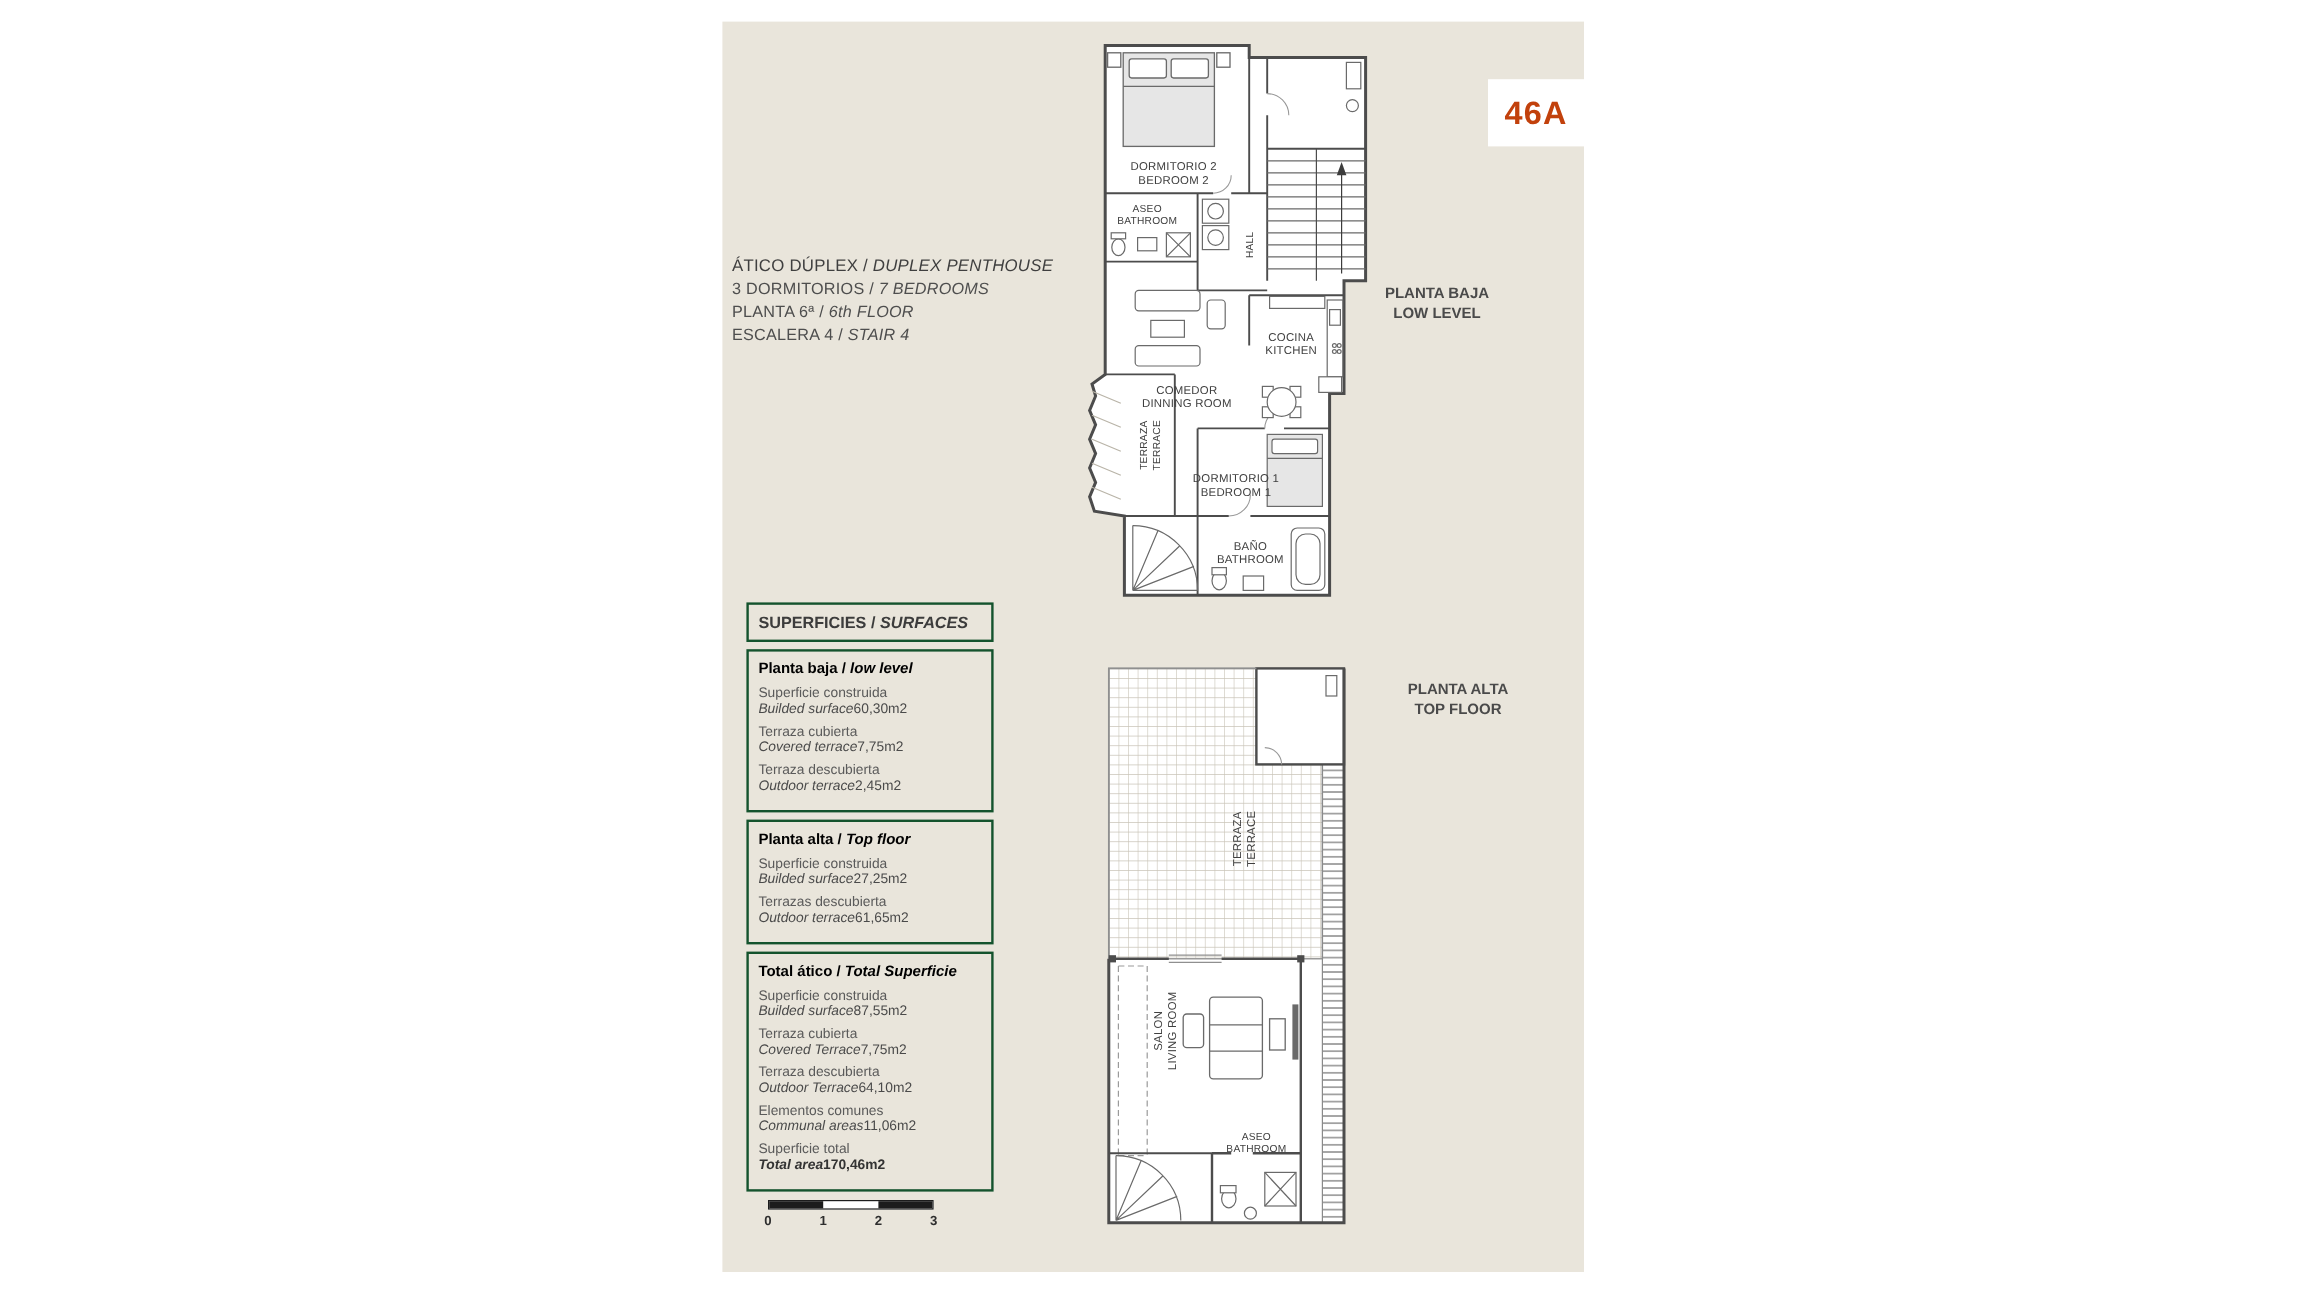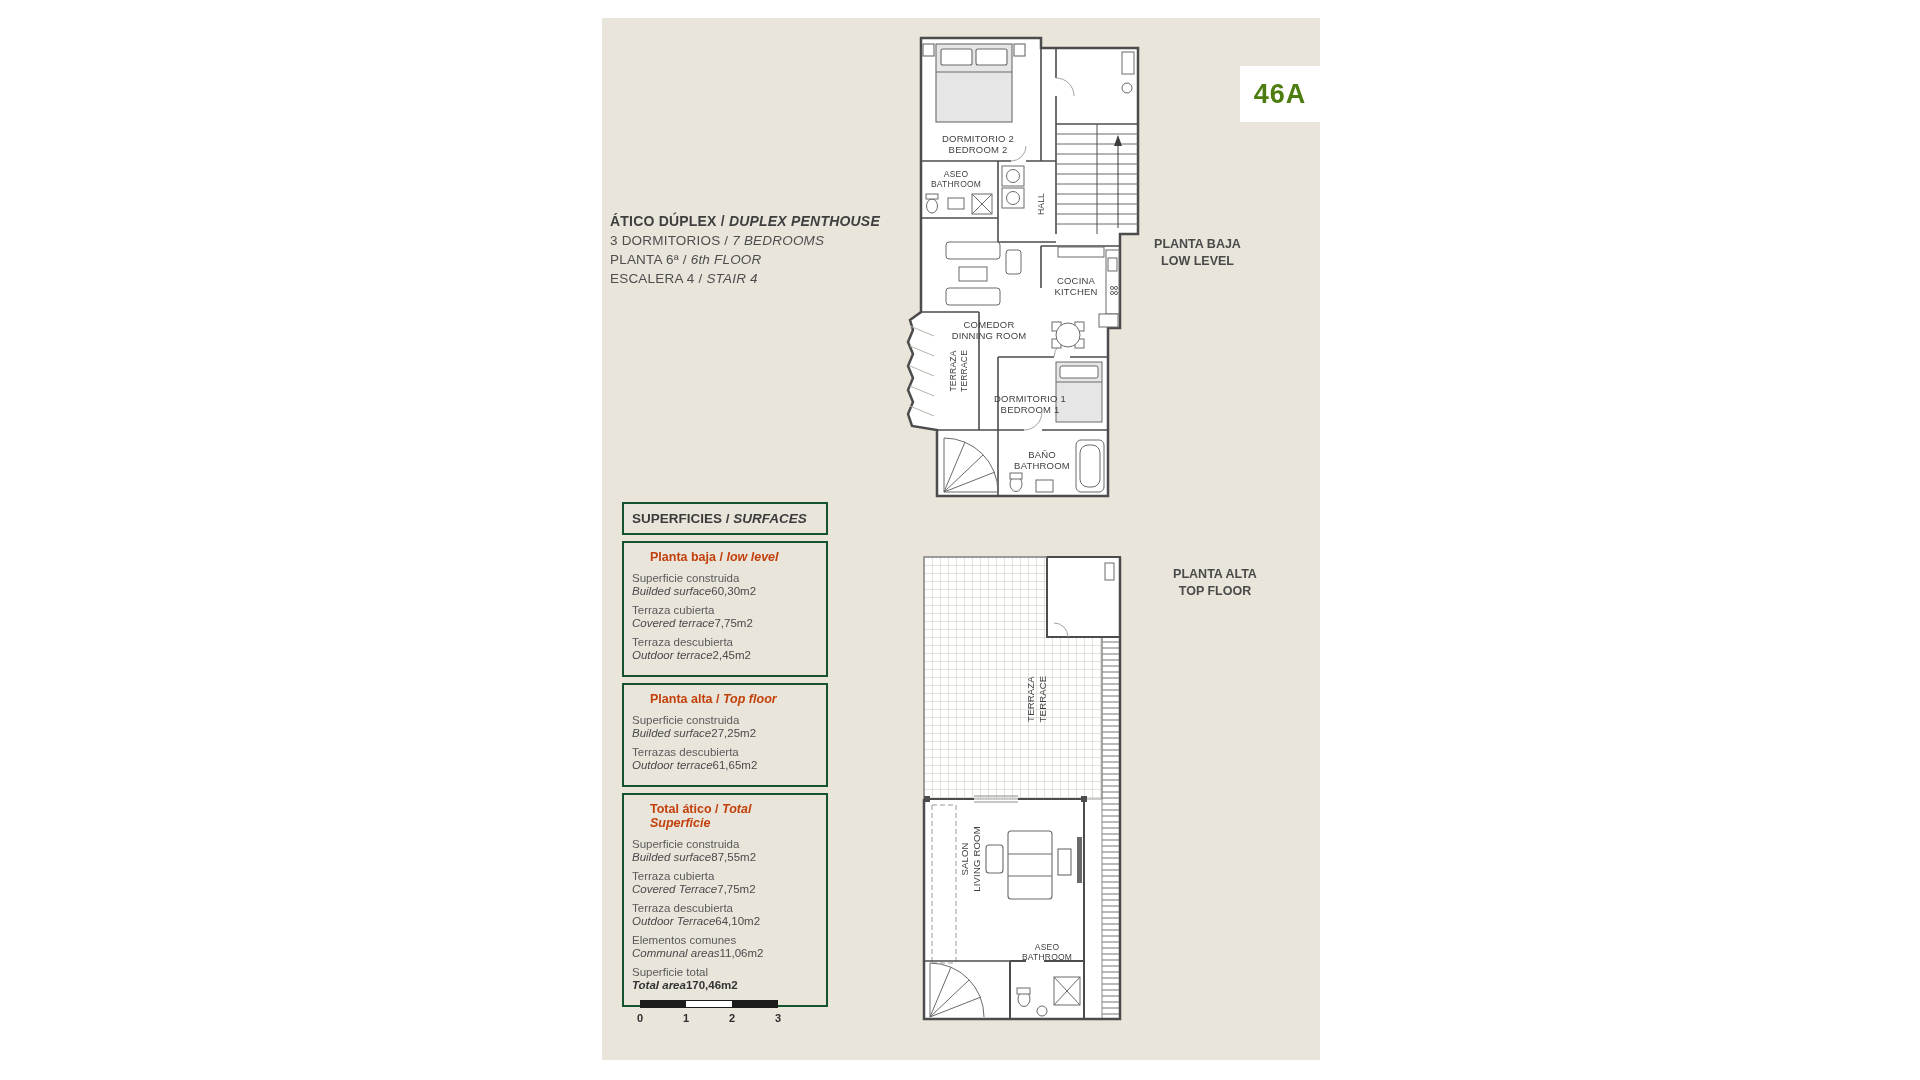--- a/index.html
+++ b/index.html
@@ -1,38 +1,38 @@
 <!DOCTYPE html>
 <html><head>
 <meta charset="utf-8">
 <style>
   *{margin:0;padding:0;box-sizing:border-box}
   html,body{width:1920px;height:1080px}
   body{background:#ffffff;font-family:"Liberation Sans",sans-serif;position:relative;overflow:hidden}
   .canvas{position:absolute;inset:0;background:#fff}
   .sheet{position:absolute;left:602px;top:18px;width:718px;height:1042px;background:#e9e5db}
-  .unit-badge{position:absolute;left:1240px;top:66px;width:80px;height:56px;background:#ffffff;color:#4d7c0f;
+  .unit-badge{position:absolute;left:1240px;top:66px;width:80px;height:56px;background:#ffffff;color:#c2410c;
     font-weight:bold;font-size:27px;letter-spacing:1px;display:flex;align-items:center;justify-content:center}
   .info-block{position:absolute;left:610px;top:212px;color:#4e4e4e;font-size:13.5px;line-height:19px;letter-spacing:.2px}
   .info-line .it{font-style:italic}
-  .info-bold{font-weight:bold;font-size:14px;color:#3f3f3f}
+  .info-bold{font-weight:normal;font-size:14px;color:#3f3f3f}
   .caption{position:absolute;text-align:center;font-weight:bold;font-size:12.5px;color:#4a4a4a;line-height:17px}
   .caption-low{left:1140px;top:236px;width:115px}
   .caption-top{left:1155px;top:566px;width:120px}
   .watermark{position:absolute;left:720px;top:524px;width:480px;text-align:center;
     font-family:"DejaVu Serif",serif;font-size:21px;color:rgba(255,255,255,.85);letter-spacing:1.5px;z-index:5}
   .plan{position:absolute}
   .plan-low{left:906px;top:36px}
   .plan-top{left:916px;top:549px}
   svg text{font-family:"Liberation Sans",sans-serif;fill:#3f3f3f;letter-spacing:.2px}
   .surfaces{position:absolute;left:622px;top:502px;width:206px}
   .surf-box{border:2px solid #14532d;padding:5px 8px 7px;margin-bottom:6px}
   .surf-header{font-size:13.5px;font-weight:bold;color:#3c3c3c;padding:7px 8px}
   .it{font-style:italic}
-  .surf-title{font-size:12.5px;font-weight:bold;color:#c2410c;margin:2px 18px 8px}
+  .surf-title{font-size:12.5px;font-weight:bold;color:#000000;margin:2px 0 8px}
   .surf-row{margin-bottom:6px}
   .surf-row-l1{font-size:11.5px;color:#5a5a5a;line-height:13px}
   .surf-row-l2{display:flex;justify-content:flex-start;font-size:11.5px;color:#4a4a4a;line-height:13px}
   .surf-row-l2 .en{font-style:italic}
   .surf-row.bold .surf-row-l2{font-weight:bold;color:#333}
   .scalebar{position:absolute;left:640px;top:1000px;width:138px;height:30px}
   .scalebar .bar{position:relative;height:8px;border:1px solid #1c1c1c;background:#fff}
   .scalebar .seg{position:absolute;top:0;bottom:0;background:#1c1c1c}
   .scalebar .lbls{position:relative;width:100%;height:16px}
   .scalebar .lbl{position:absolute;top:4px;transform:translateX(-50%);font-size:11px;font-weight:bold;color:#2e2e2e}

